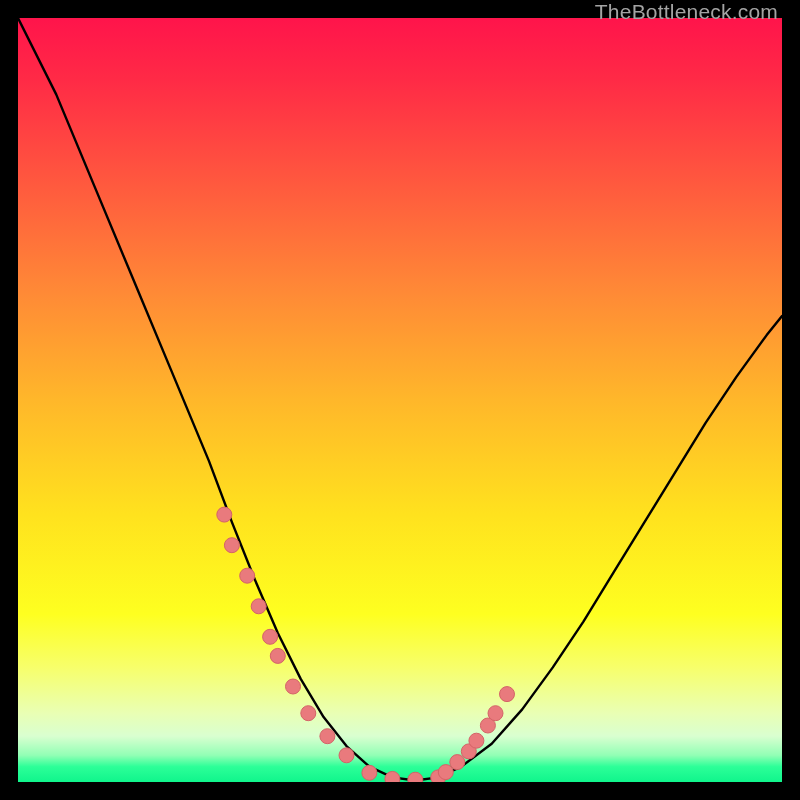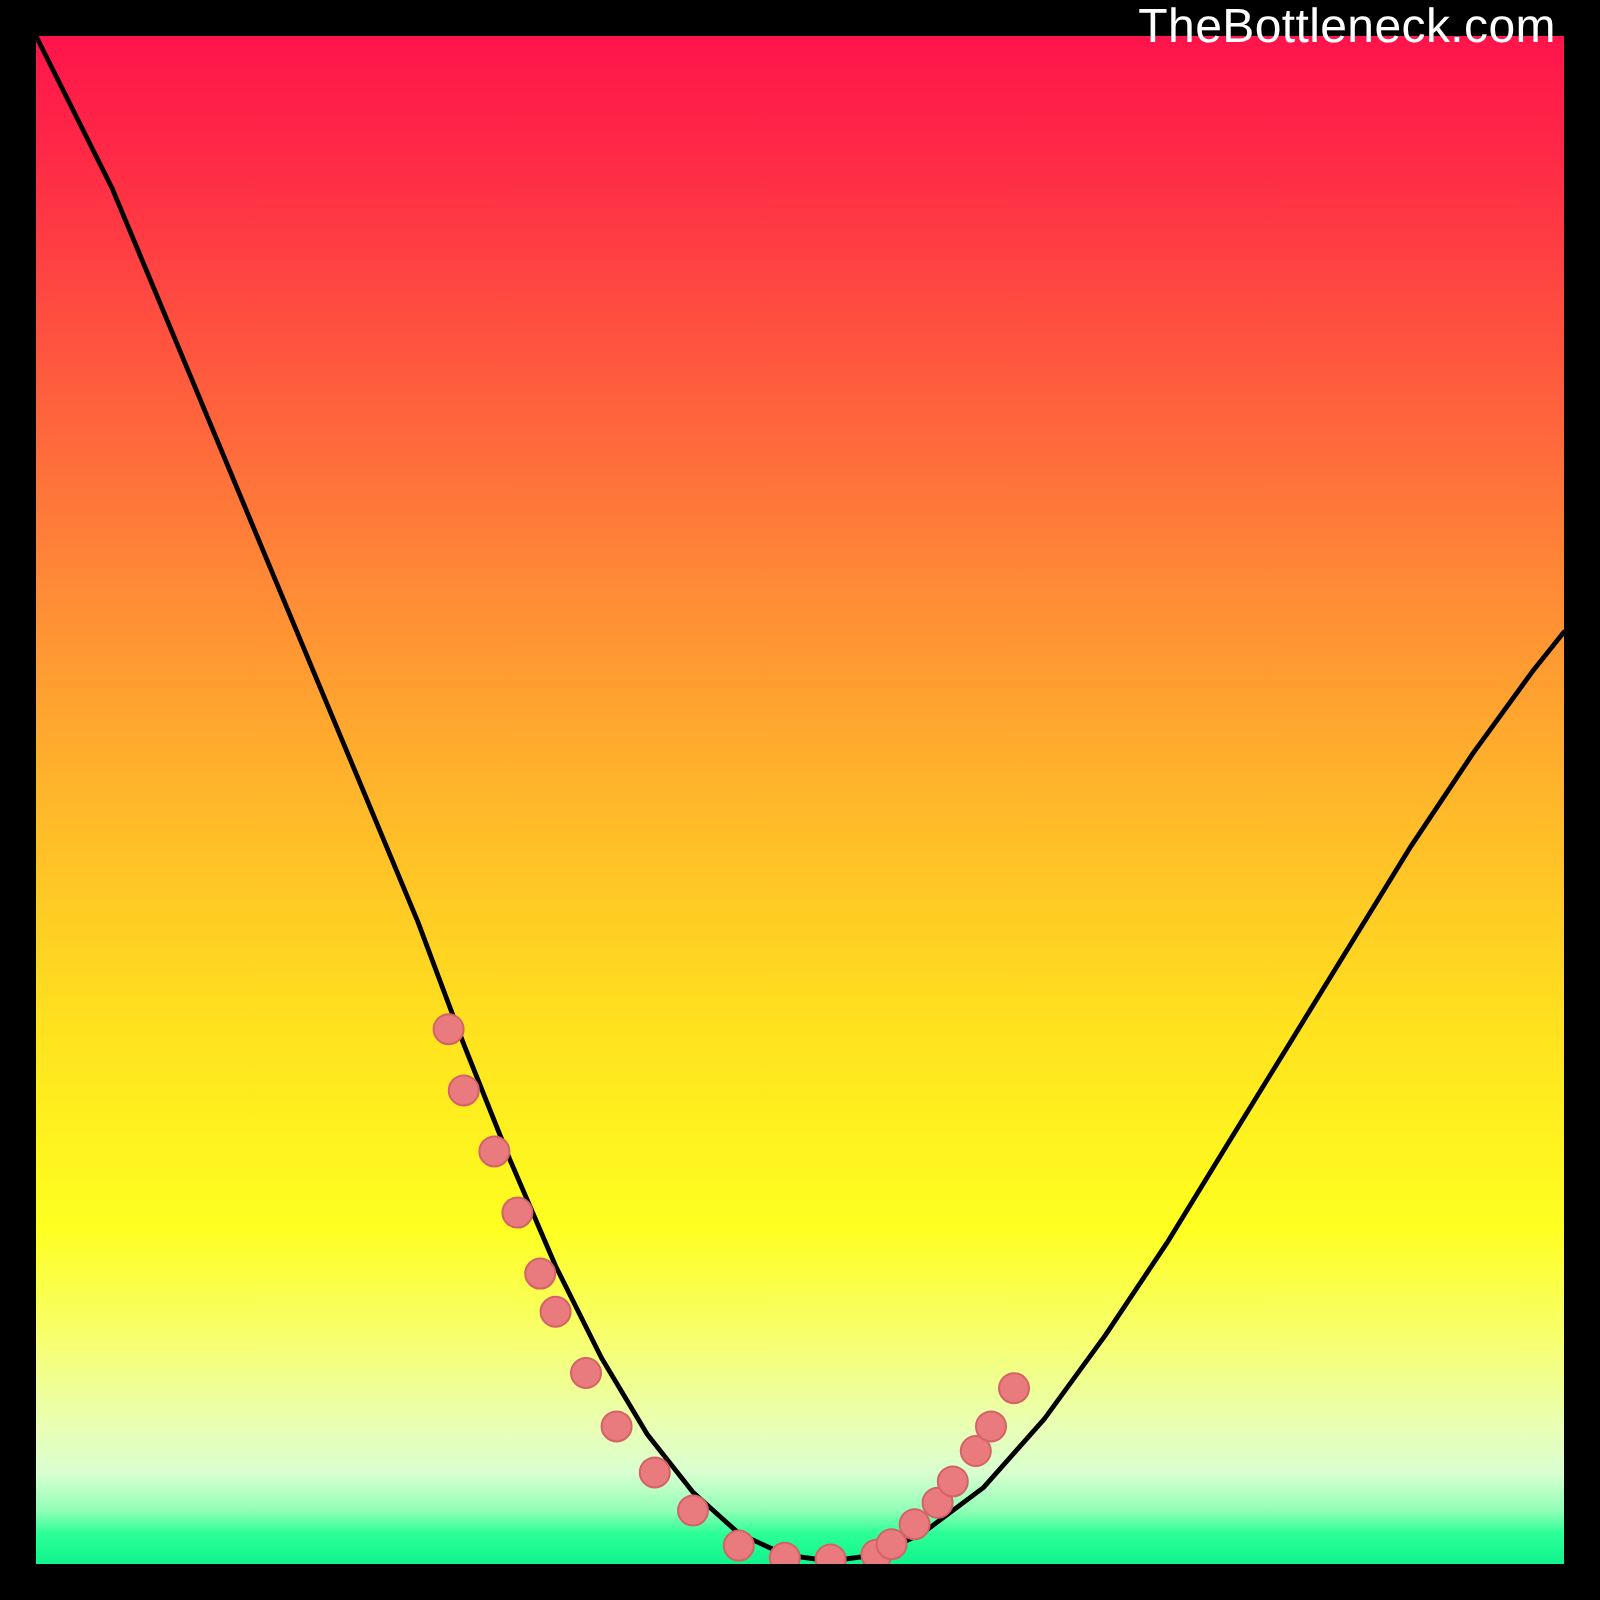--- a/index.html
+++ b/index.html
@@ -54,22 +54,22 @@
     position: absolute;
     left: 0;
     top: 0;
     width: 764px;
     height: 764px;
   }
   .watermark {
     position: absolute;
     top: 0px;
     right: 22px;
-    color: #ffffff;
-    font-size: 24px;
+    color: #a3a3a3;
+    font-size: 21px;
     font-weight: 500;
     letter-spacing: 0.2px;
     user-select: none;
   }
 </style>
 </head>
 <body>
 
 <div class="frame">
   <div class="plot-area">

